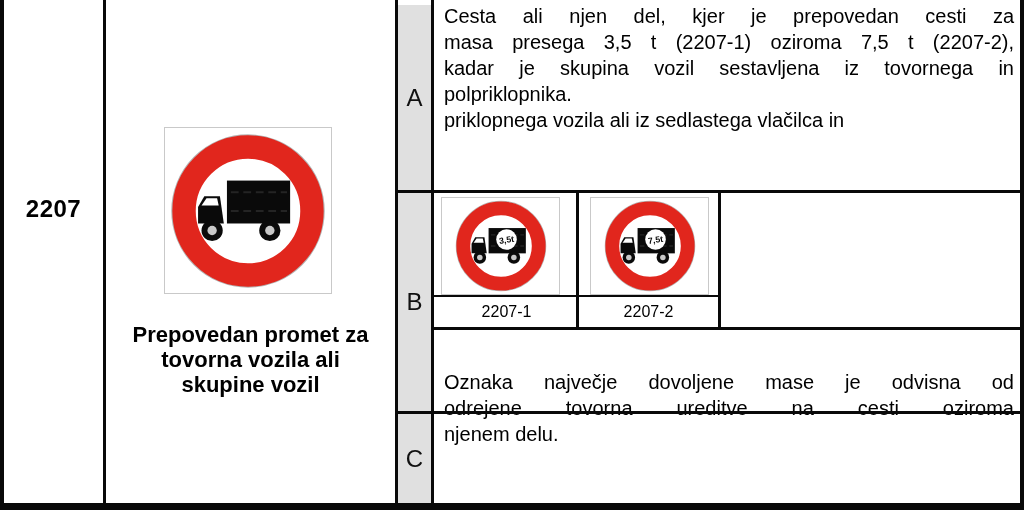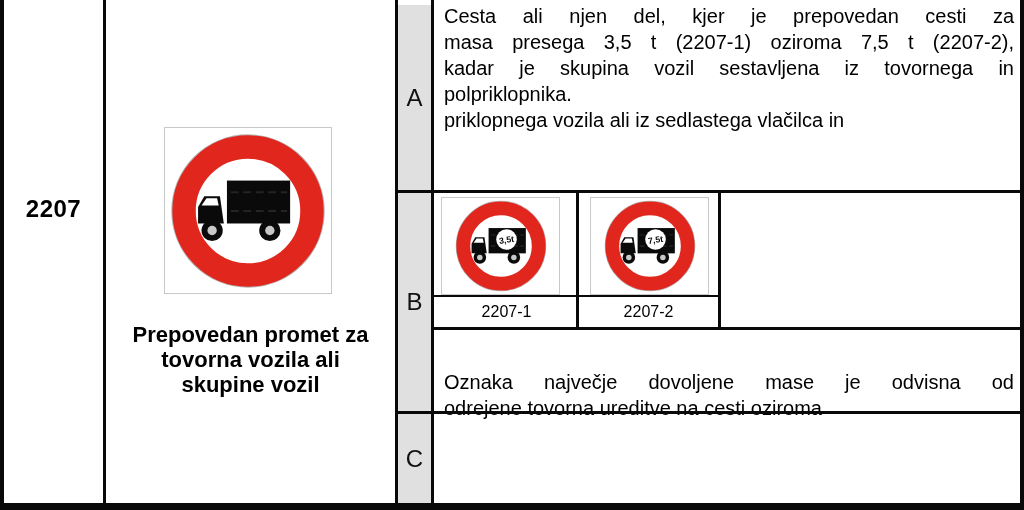--- a/index.html
+++ b/index.html
@@ -100,20 +100,21 @@
       <text x="56" y="46.6" font-size="9.5" font-weight="bold" text-anchor="middle" transform="rotate(-8 56 43)" fill="#0a0a0a">7,5t</text>
     </svg>
   </div>
 
   <div id="label-1" class="variant-label">2207-1</div>
   <div id="label-2" class="variant-label">2207-2</div>
 
   <div id="b-text" class="textblock just">
       <div class="tline">Oznaka največje dovoljene mase je odvisna od</div>
       <div class="tline">odrejene tovorna ureditve na cesti oziroma</div>
+      <div class="tline">njenem delu.</div>
     </div>
 
   <div class="gl" style="left:0;top:0;width:4px;height:510px;"></div>
   <div class="gl" style="left:103px;top:0;width:3px;height:503px;"></div>
   <div class="gl" style="left:395px;top:0;width:3px;height:503px;"></div>
   <div class="gl" style="left:431px;top:0;width:3px;height:503px;"></div>
   <div class="gl" style="left:576px;top:193px;width:3px;height:137px;"></div>
   <div class="gl" style="left:718px;top:193px;width:3px;height:137px;"></div>
   <div class="gl" style="left:1020px;top:0;width:4px;height:510px;"></div>
 

